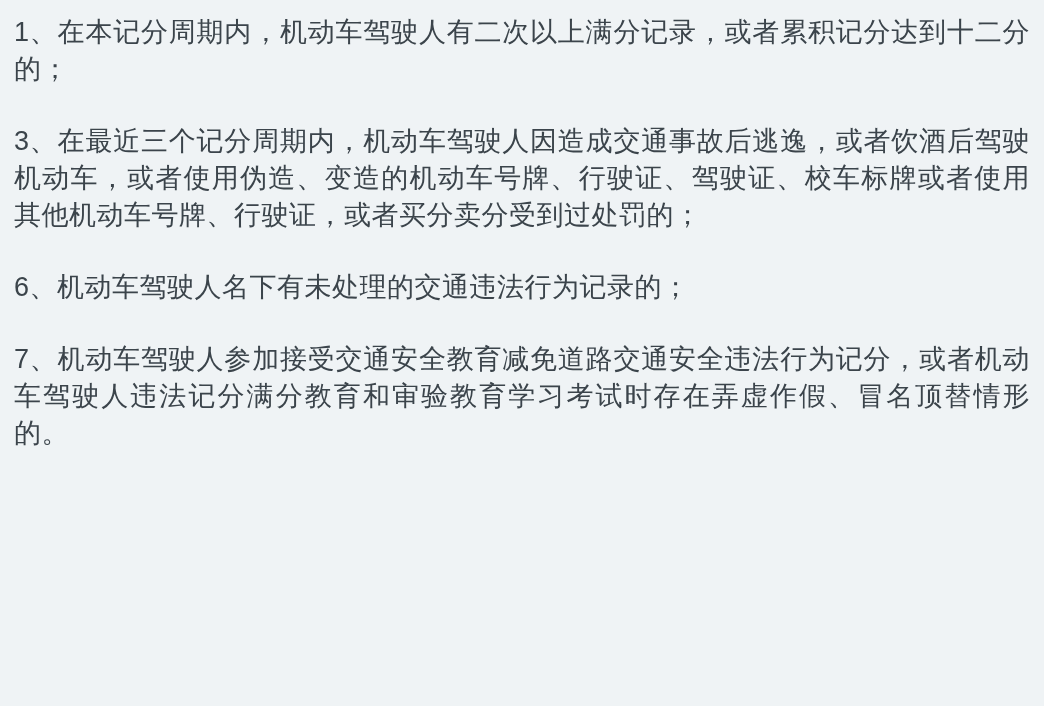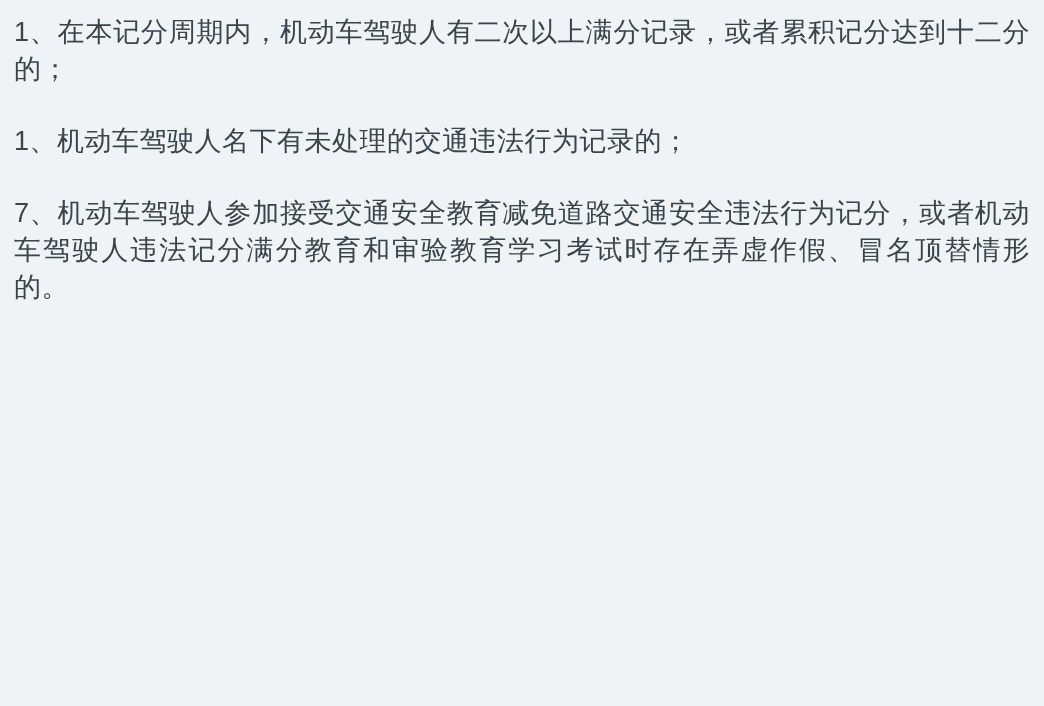--- a/index.html
+++ b/index.html
@@ -34,16 +34,17 @@
   .rule:last-child {
     margin-bottom: 0;
   }
 </style>
 </head>
 <body style="background: rgb(239, 243, 245); color: rgb(59, 68, 75);">
 
 <div class="page">
   <div class="rules-list">
     <p class="rule">1、在本记分周期内，机动车驾驶人有二次以上满分记录，或者累积记分达到十二分的；</p>
-    <p class="rule">1、机动车驾驶人名下有未处理的交通违法行为记录的；</p>
+    <p class="rule">3、在最近三个记分周期内，机动车驾驶人因造成交通事故后逃逸，或者饮酒后驾驶机动车，或者使用伪造、变造的机动车号牌、行驶证、驾驶证、校车标牌或者使用其他机动车号牌、行驶证，或者买分卖分受到过处罚的；</p>
+    <p class="rule">6、机动车驾驶人名下有未处理的交通违法行为记录的；</p>
     <p class="rule">7、机动车驾驶人参加接受交通安全教育减免道路交通安全违法行为记分，或者机动车驾驶人违法记分满分教育和审验教育学习考试时存在弄虚作假、冒名顶替情形的。</p>
   </div>
 </div>
 
 </body></html>

